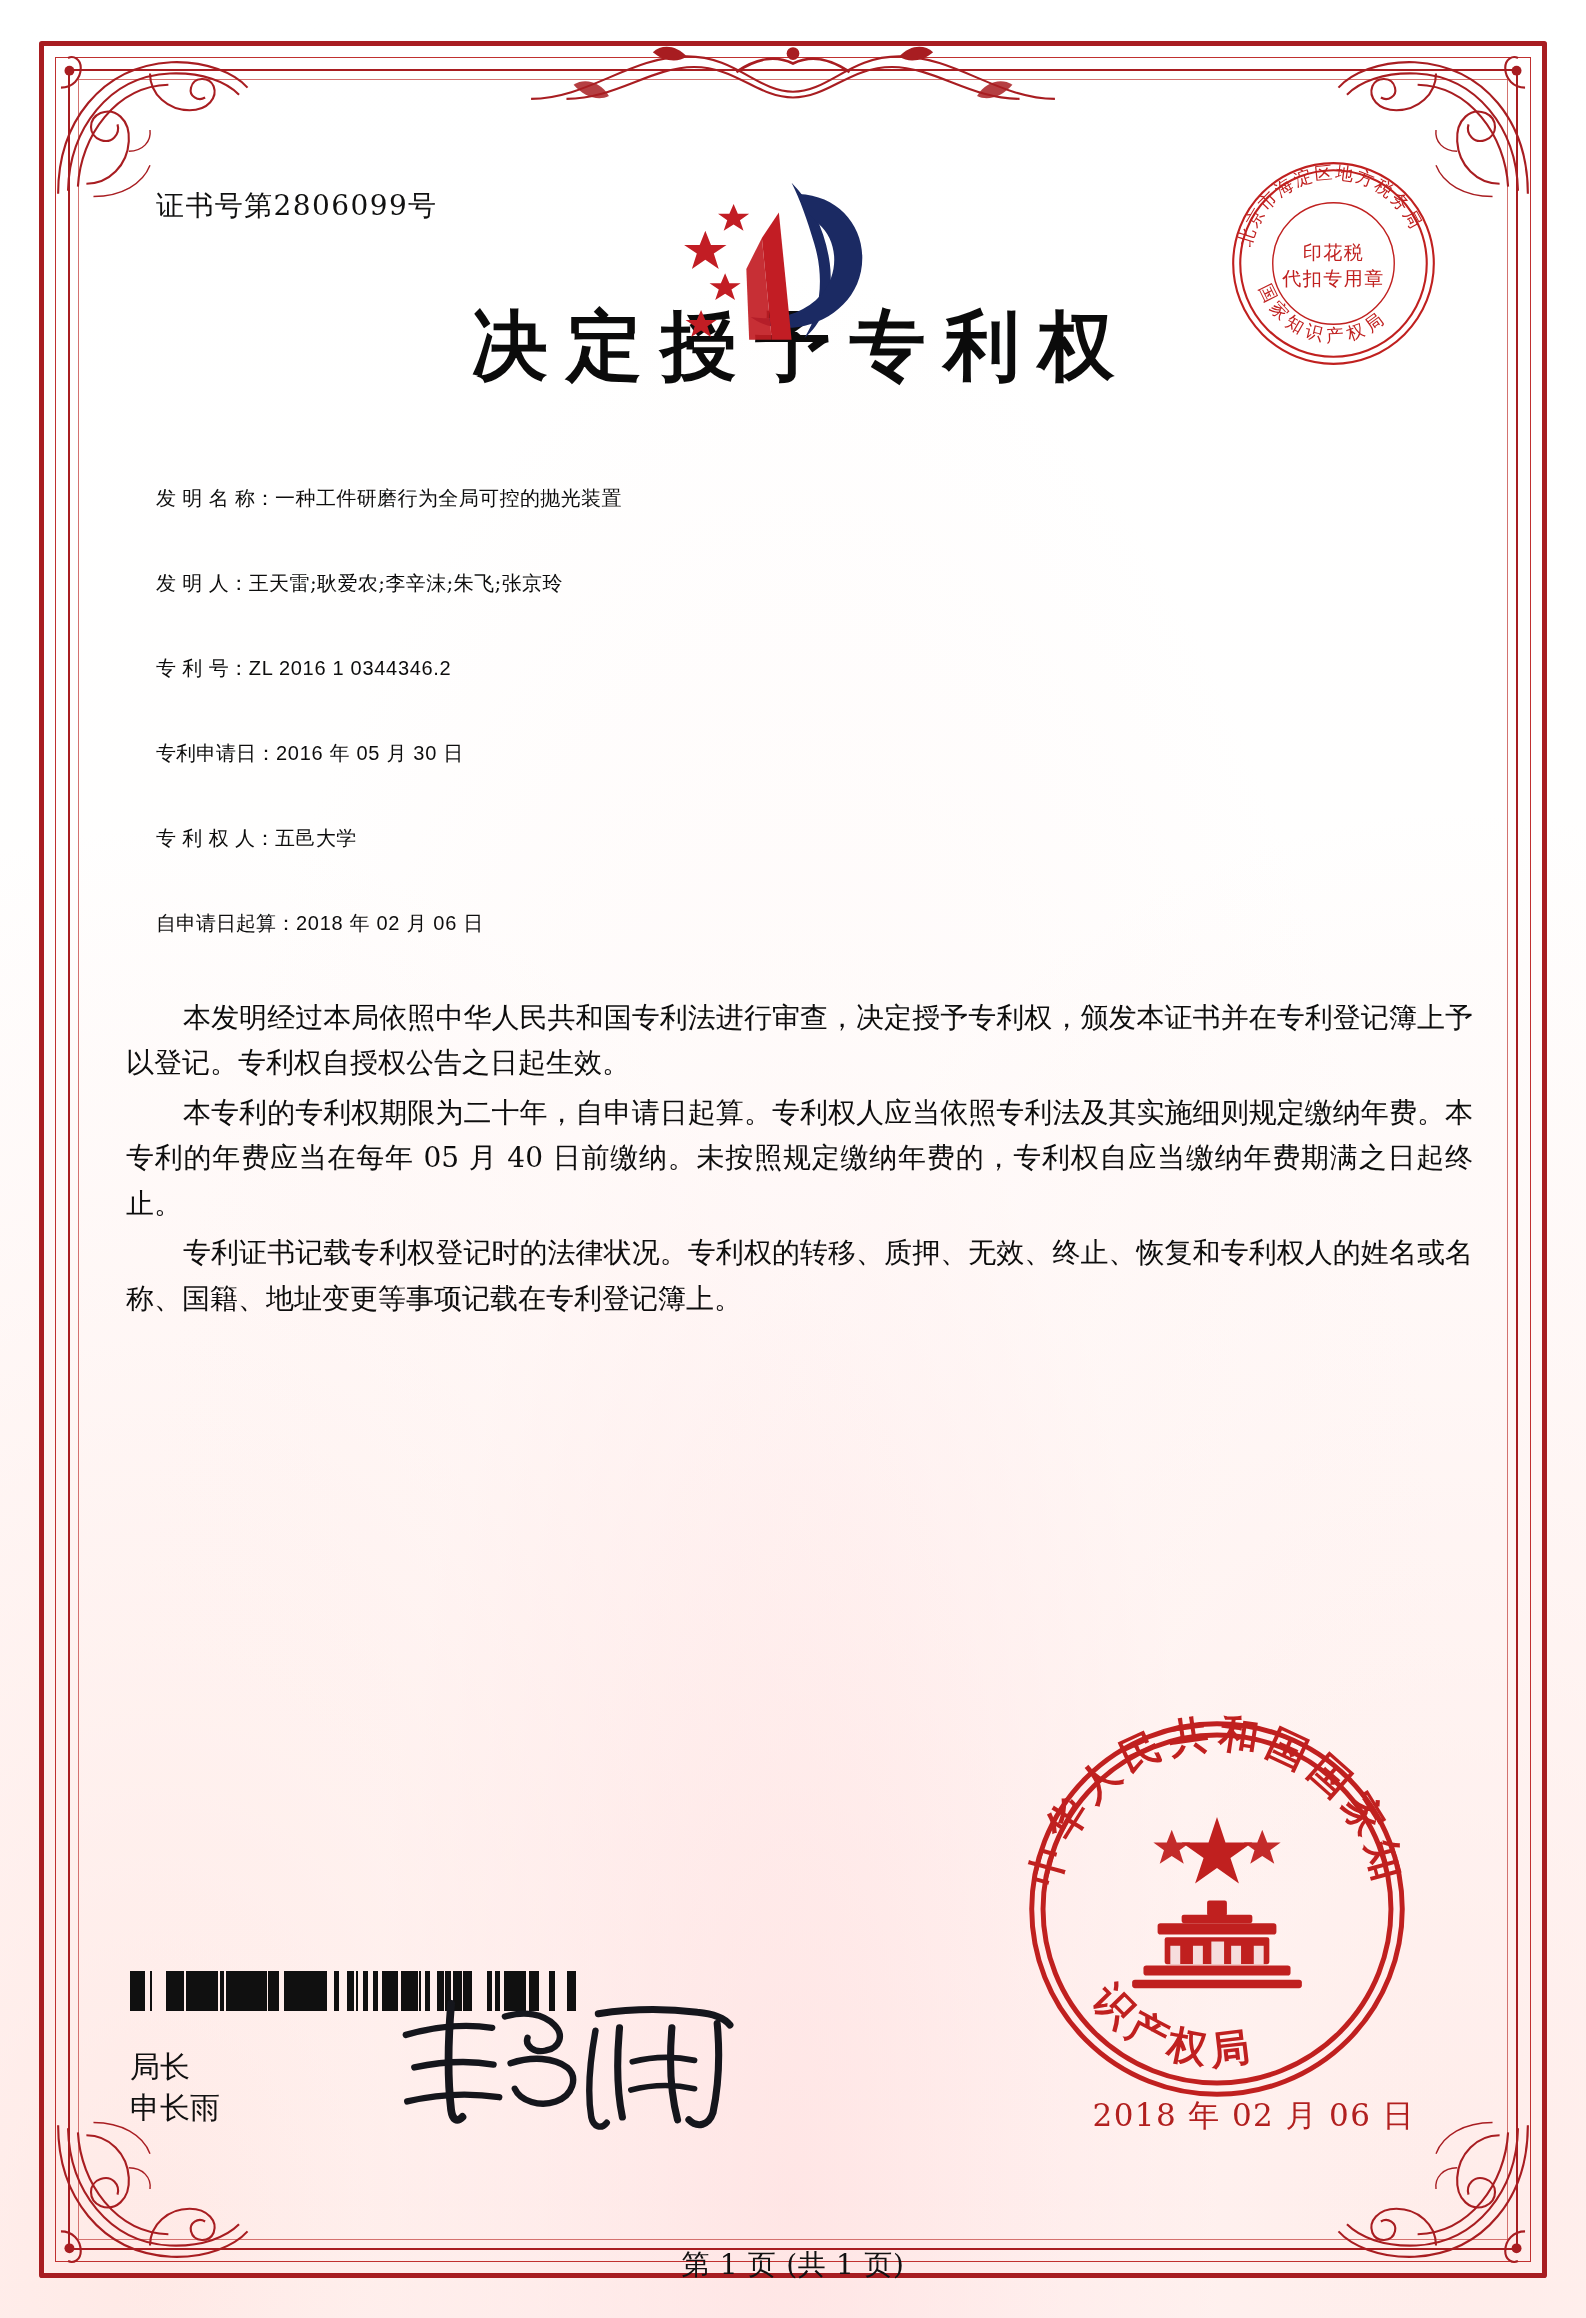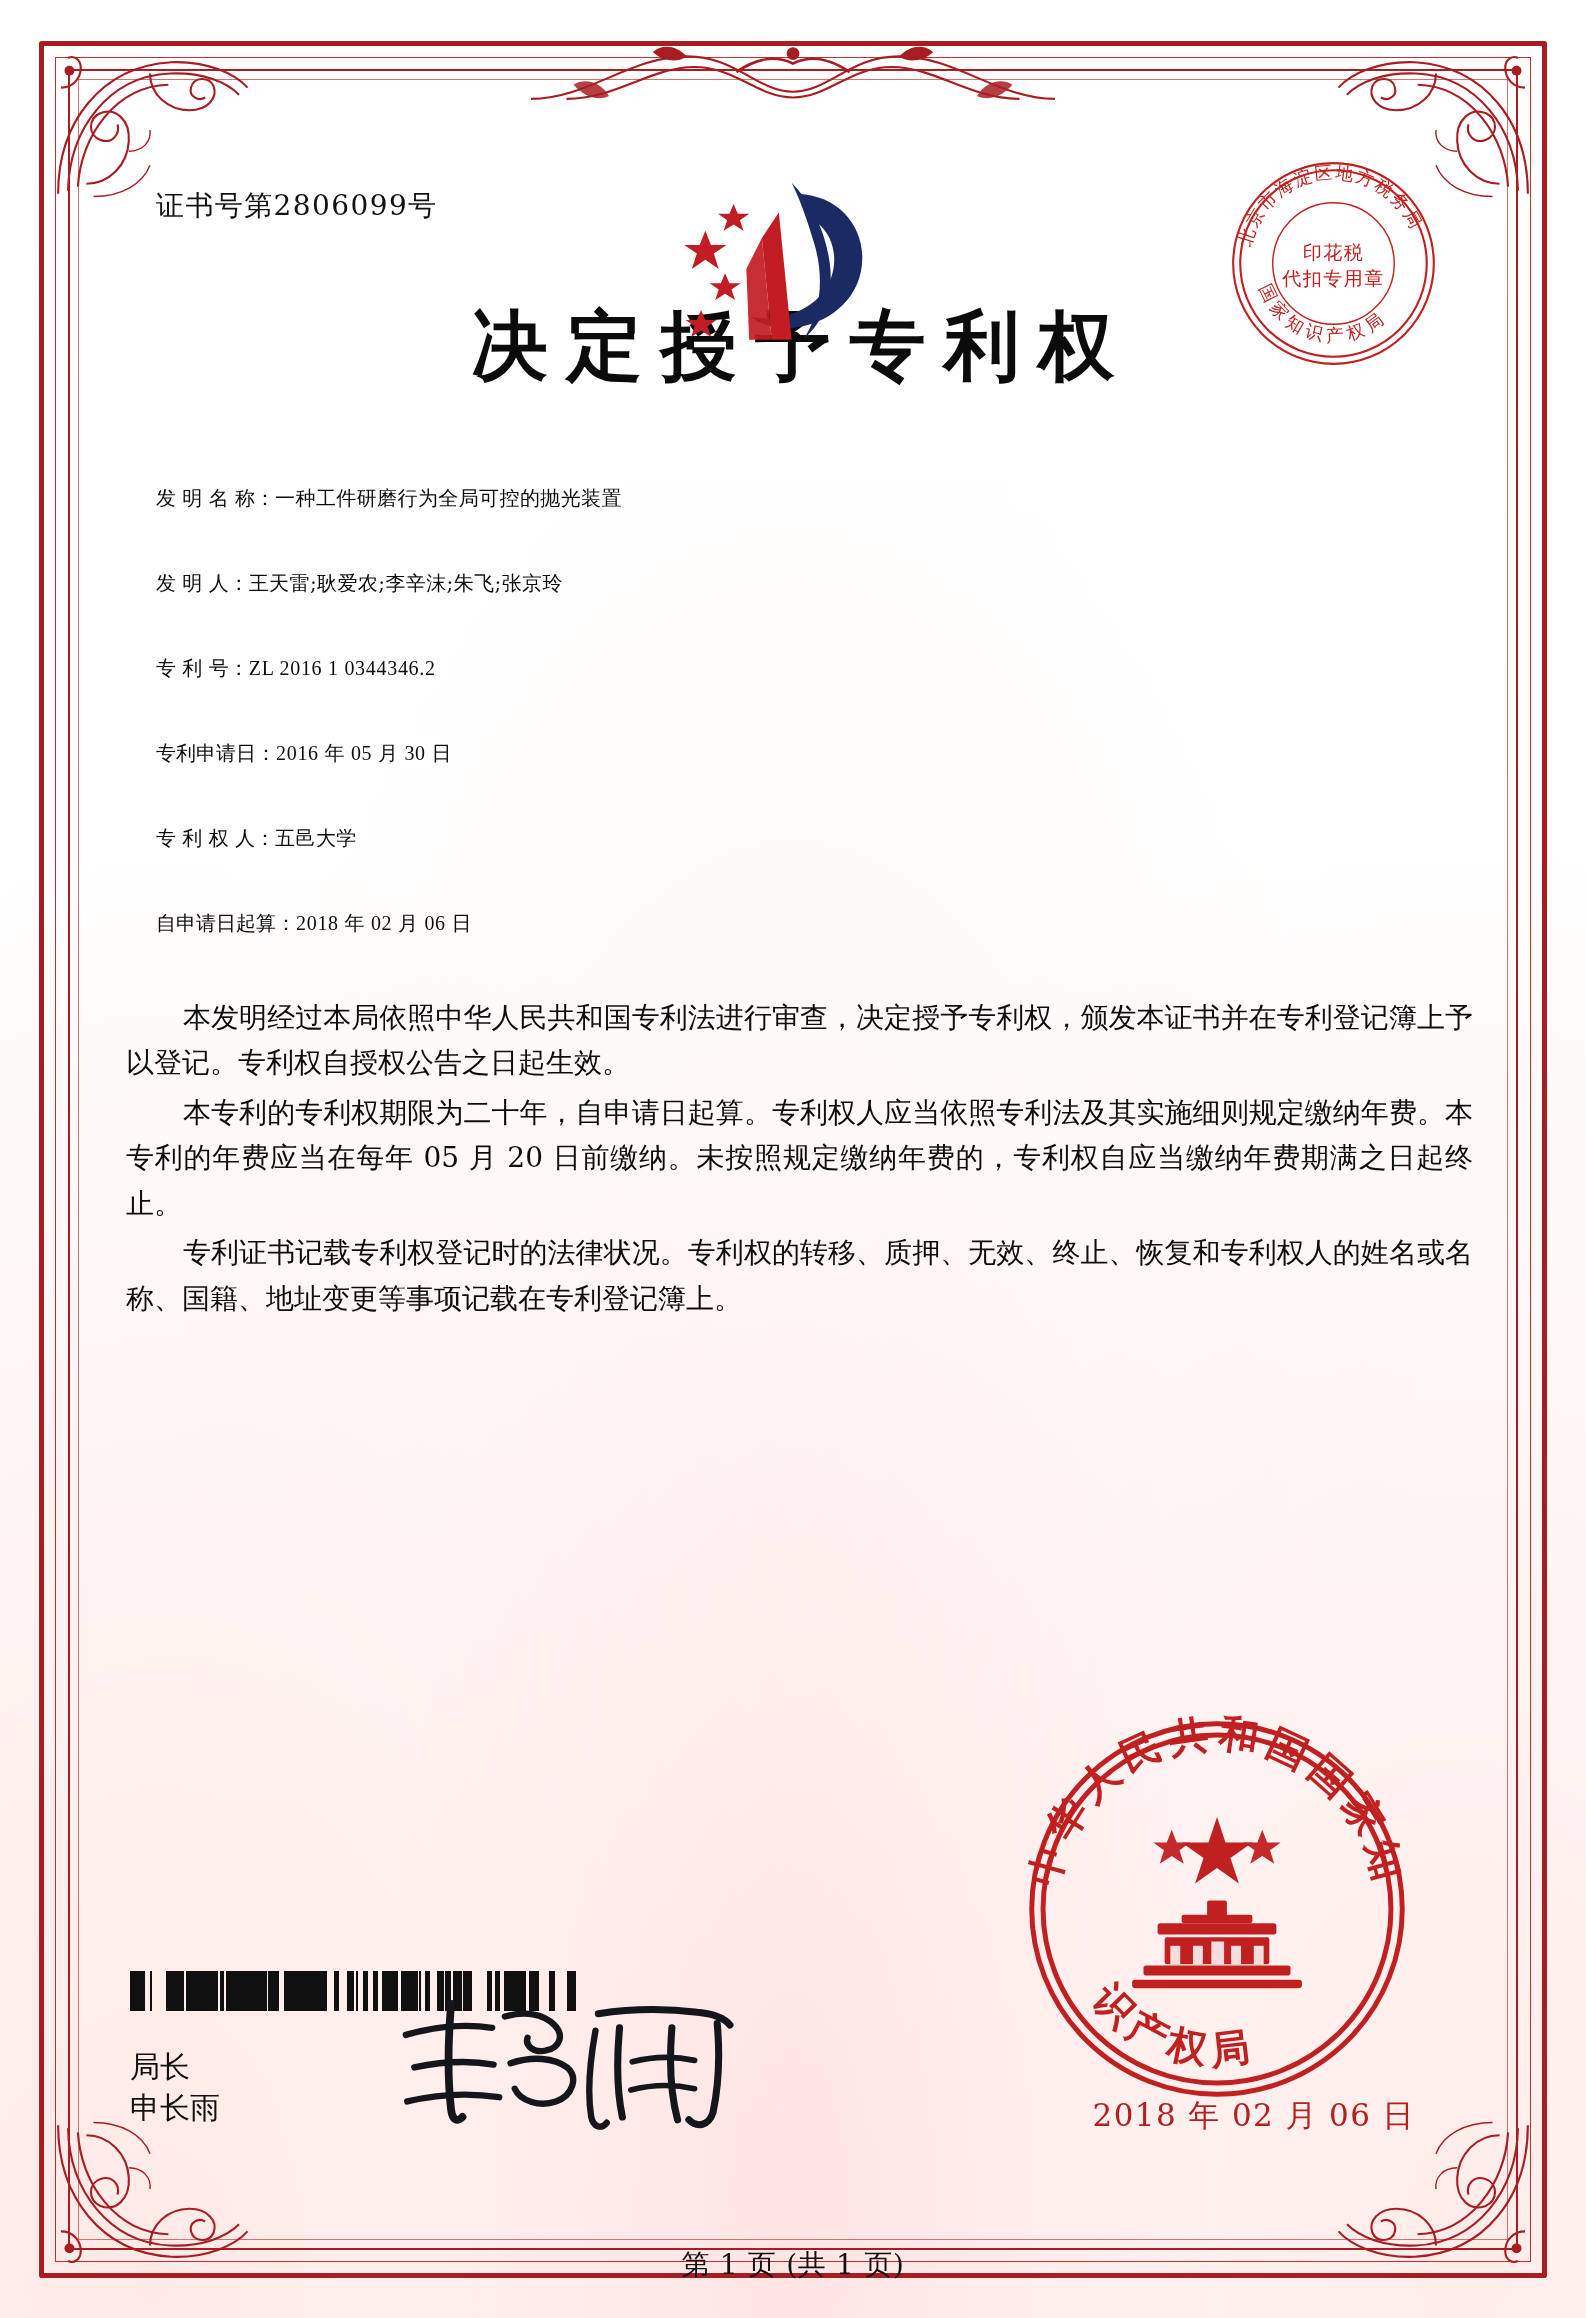--- a/index.html
+++ b/index.html
@@ -110,21 +110,21 @@
   }
   .field {
     font-family: "DejaVu Serif", serif;
     font-size: 20px;
     color: #0d0d0d;
     margin-bottom: 58px;
     white-space: nowrap;
   }
   .field .lbl { letter-spacing: 0px; }
   .field .val { letter-spacing: 0.4px; }
-  .field.num .val { font-family: Liberation Serif, serif; letter-spacing: 0.7px; }
+  .field.num .val { font-family: Liberation Sans, sans-serif; letter-spacing: 0.7px; }
 
   .body-text {
     margin-top: 28px;
     margin-left: 20px;
     margin-right: 7px;
     font-family: "DejaVu Serif", serif;
     font-size: 28px;
     line-height: 1.62;
     color: #0d0d0d;
     text-align: justify;
@@ -340,21 +340,21 @@
       <div class="field">
         <span class="lbl">专 利 权 人：</span><span class="val">五邑大学</span>
       </div>
       <div class="field num">
         <span class="lbl">自申请日起算：</span><span class="val">2018 年 02 月 06 日</span>
       </div>
     </div>
 
     <div class="body-text">
       <p>本发明经过本局依照中华人民共和国专利法进行审查，决定授予专利权，颁发本证书并在专利登记簿上予以登记。专利权自授权公告之日起生效。</p>
-      <p>本专利的专利权期限为二十年，自申请日起算。专利权人应当依照专利法及其实施细则规定缴纳年费。本专利的年费应当在每年 05 月 20 日前缴纳。未按照规定缴纳年费的，专利权自应当缴纳年费期满之日起终止。</p>
+      <p>本专利的专利权期限为二十年，自申请日起算。专利权人应当依照专利法及其实施细则规定缴纳年费。本专利的年费应当在每年 05 月 40 日前缴纳。未按照规定缴纳年费的，专利权自应当缴纳年费期满之日起终止。</p>
       <p>专利证书记载专利权登记时的法律状况。专利权的转移、质押、无效、终止、恢复和专利权人的姓名或名称、国籍、地址变更等事项记载在专利登记簿上。</p>
     </div>
 
     <div class="barcode" id="barcode">
         <span style="width: 5.7px; background: rgb(16, 16, 16);"></span>
         <span style="width: 1.4px; background: rgb(16, 16, 16);"></span>
         <span style="width: 2.8px; background: rgb(16, 16, 16);"></span>
         <span style="width: 4.2px; background: rgb(16, 16, 16);"></span>
         <span style="width: 1.4px; background: rgb(16, 16, 16);"></span>
         <span style="width: 4.2px; background: transparent;"></span>

